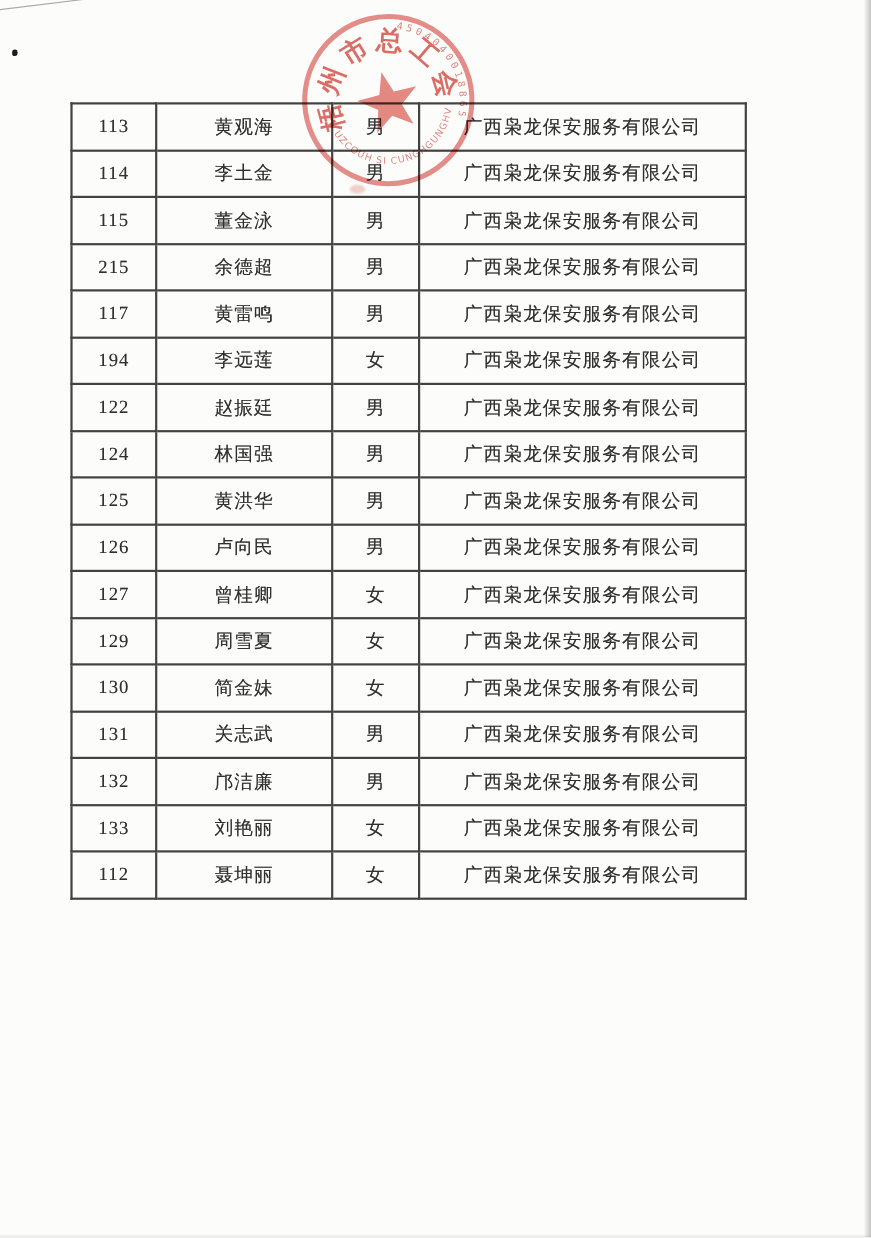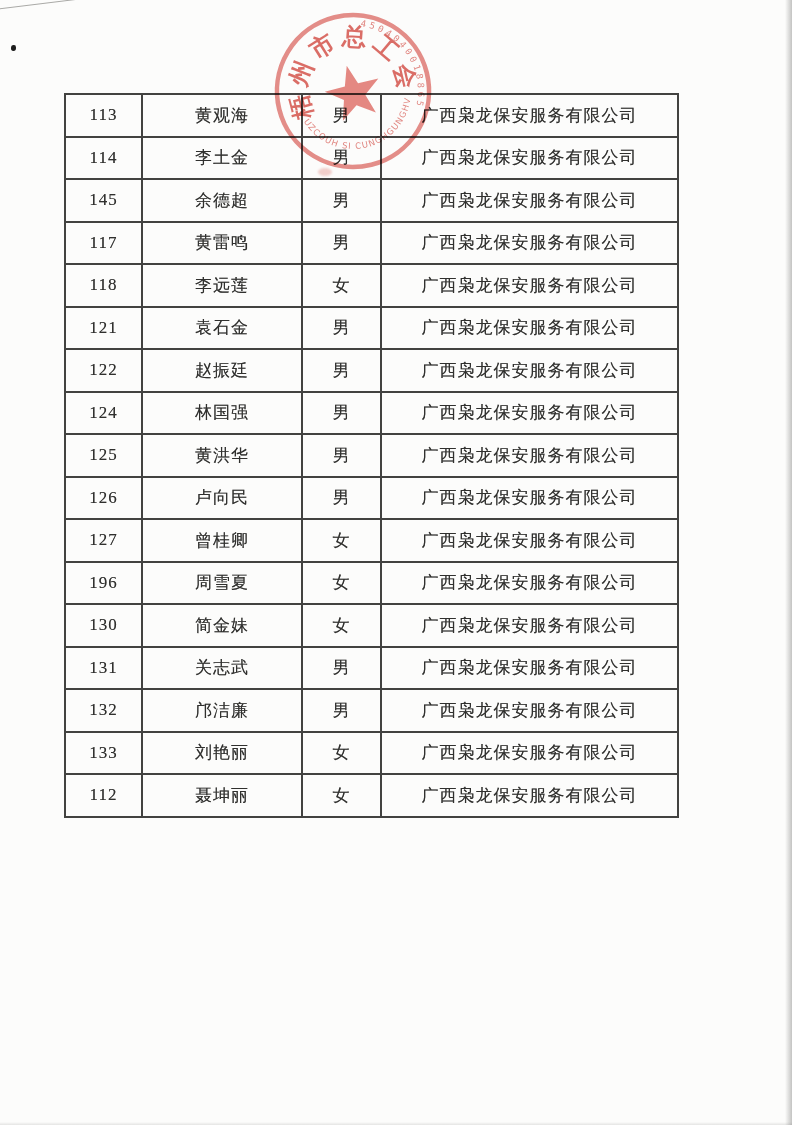--- a/index.html
+++ b/index.html
@@ -91,41 +91,41 @@
           <td class="gender">男</td>
           <td class="company">广西枭龙保安服务有限公司</td>
         </tr>
         <tr>
           <td class="num">114</td>
           <td class="name">李土金</td>
           <td class="gender">男</td>
           <td class="company">广西枭龙保安服务有限公司</td>
         </tr>
         <tr>
-          <td class="num">145</td>
+          <td class="num">115</td>
+          <td class="name">董金泳</td>
+          <td class="gender">男</td>
+          <td class="company">广西枭龙保安服务有限公司</td>
+        </tr>
+        <tr>
+          <td class="num">215</td>
           <td class="name">余德超</td>
           <td class="gender">男</td>
           <td class="company">广西枭龙保安服务有限公司</td>
         </tr>
         <tr>
           <td class="num">117</td>
           <td class="name">黄雷鸣</td>
           <td class="gender">男</td>
           <td class="company">广西枭龙保安服务有限公司</td>
         </tr>
         <tr>
-          <td class="num">118</td>
+          <td class="num">194</td>
           <td class="name">李远莲</td>
           <td class="gender">女</td>
-          <td class="company">广西枭龙保安服务有限公司</td>
-        </tr>
-        <tr>
-          <td class="num">121</td>
-          <td class="name">袁石金</td>
-          <td class="gender">男</td>
           <td class="company">广西枭龙保安服务有限公司</td>
         </tr>
         <tr>
           <td class="num">122</td>
           <td class="name">赵振廷</td>
           <td class="gender">男</td>
           <td class="company">广西枭龙保安服务有限公司</td>
         </tr>
         <tr>
           <td class="num">124</td>
@@ -145,21 +145,21 @@
           <td class="gender">男</td>
           <td class="company">广西枭龙保安服务有限公司</td>
         </tr>
         <tr>
           <td class="num">127</td>
           <td class="name">曾桂卿</td>
           <td class="gender">女</td>
           <td class="company">广西枭龙保安服务有限公司</td>
         </tr>
         <tr>
-          <td class="num">196</td>
+          <td class="num">129</td>
           <td class="name">周雪夏</td>
           <td class="gender">女</td>
           <td class="company">广西枭龙保安服务有限公司</td>
         </tr>
         <tr>
           <td class="num">130</td>
           <td class="name">简金妹</td>
           <td class="gender">女</td>
           <td class="company">广西枭龙保安服务有限公司</td>
         </tr>

